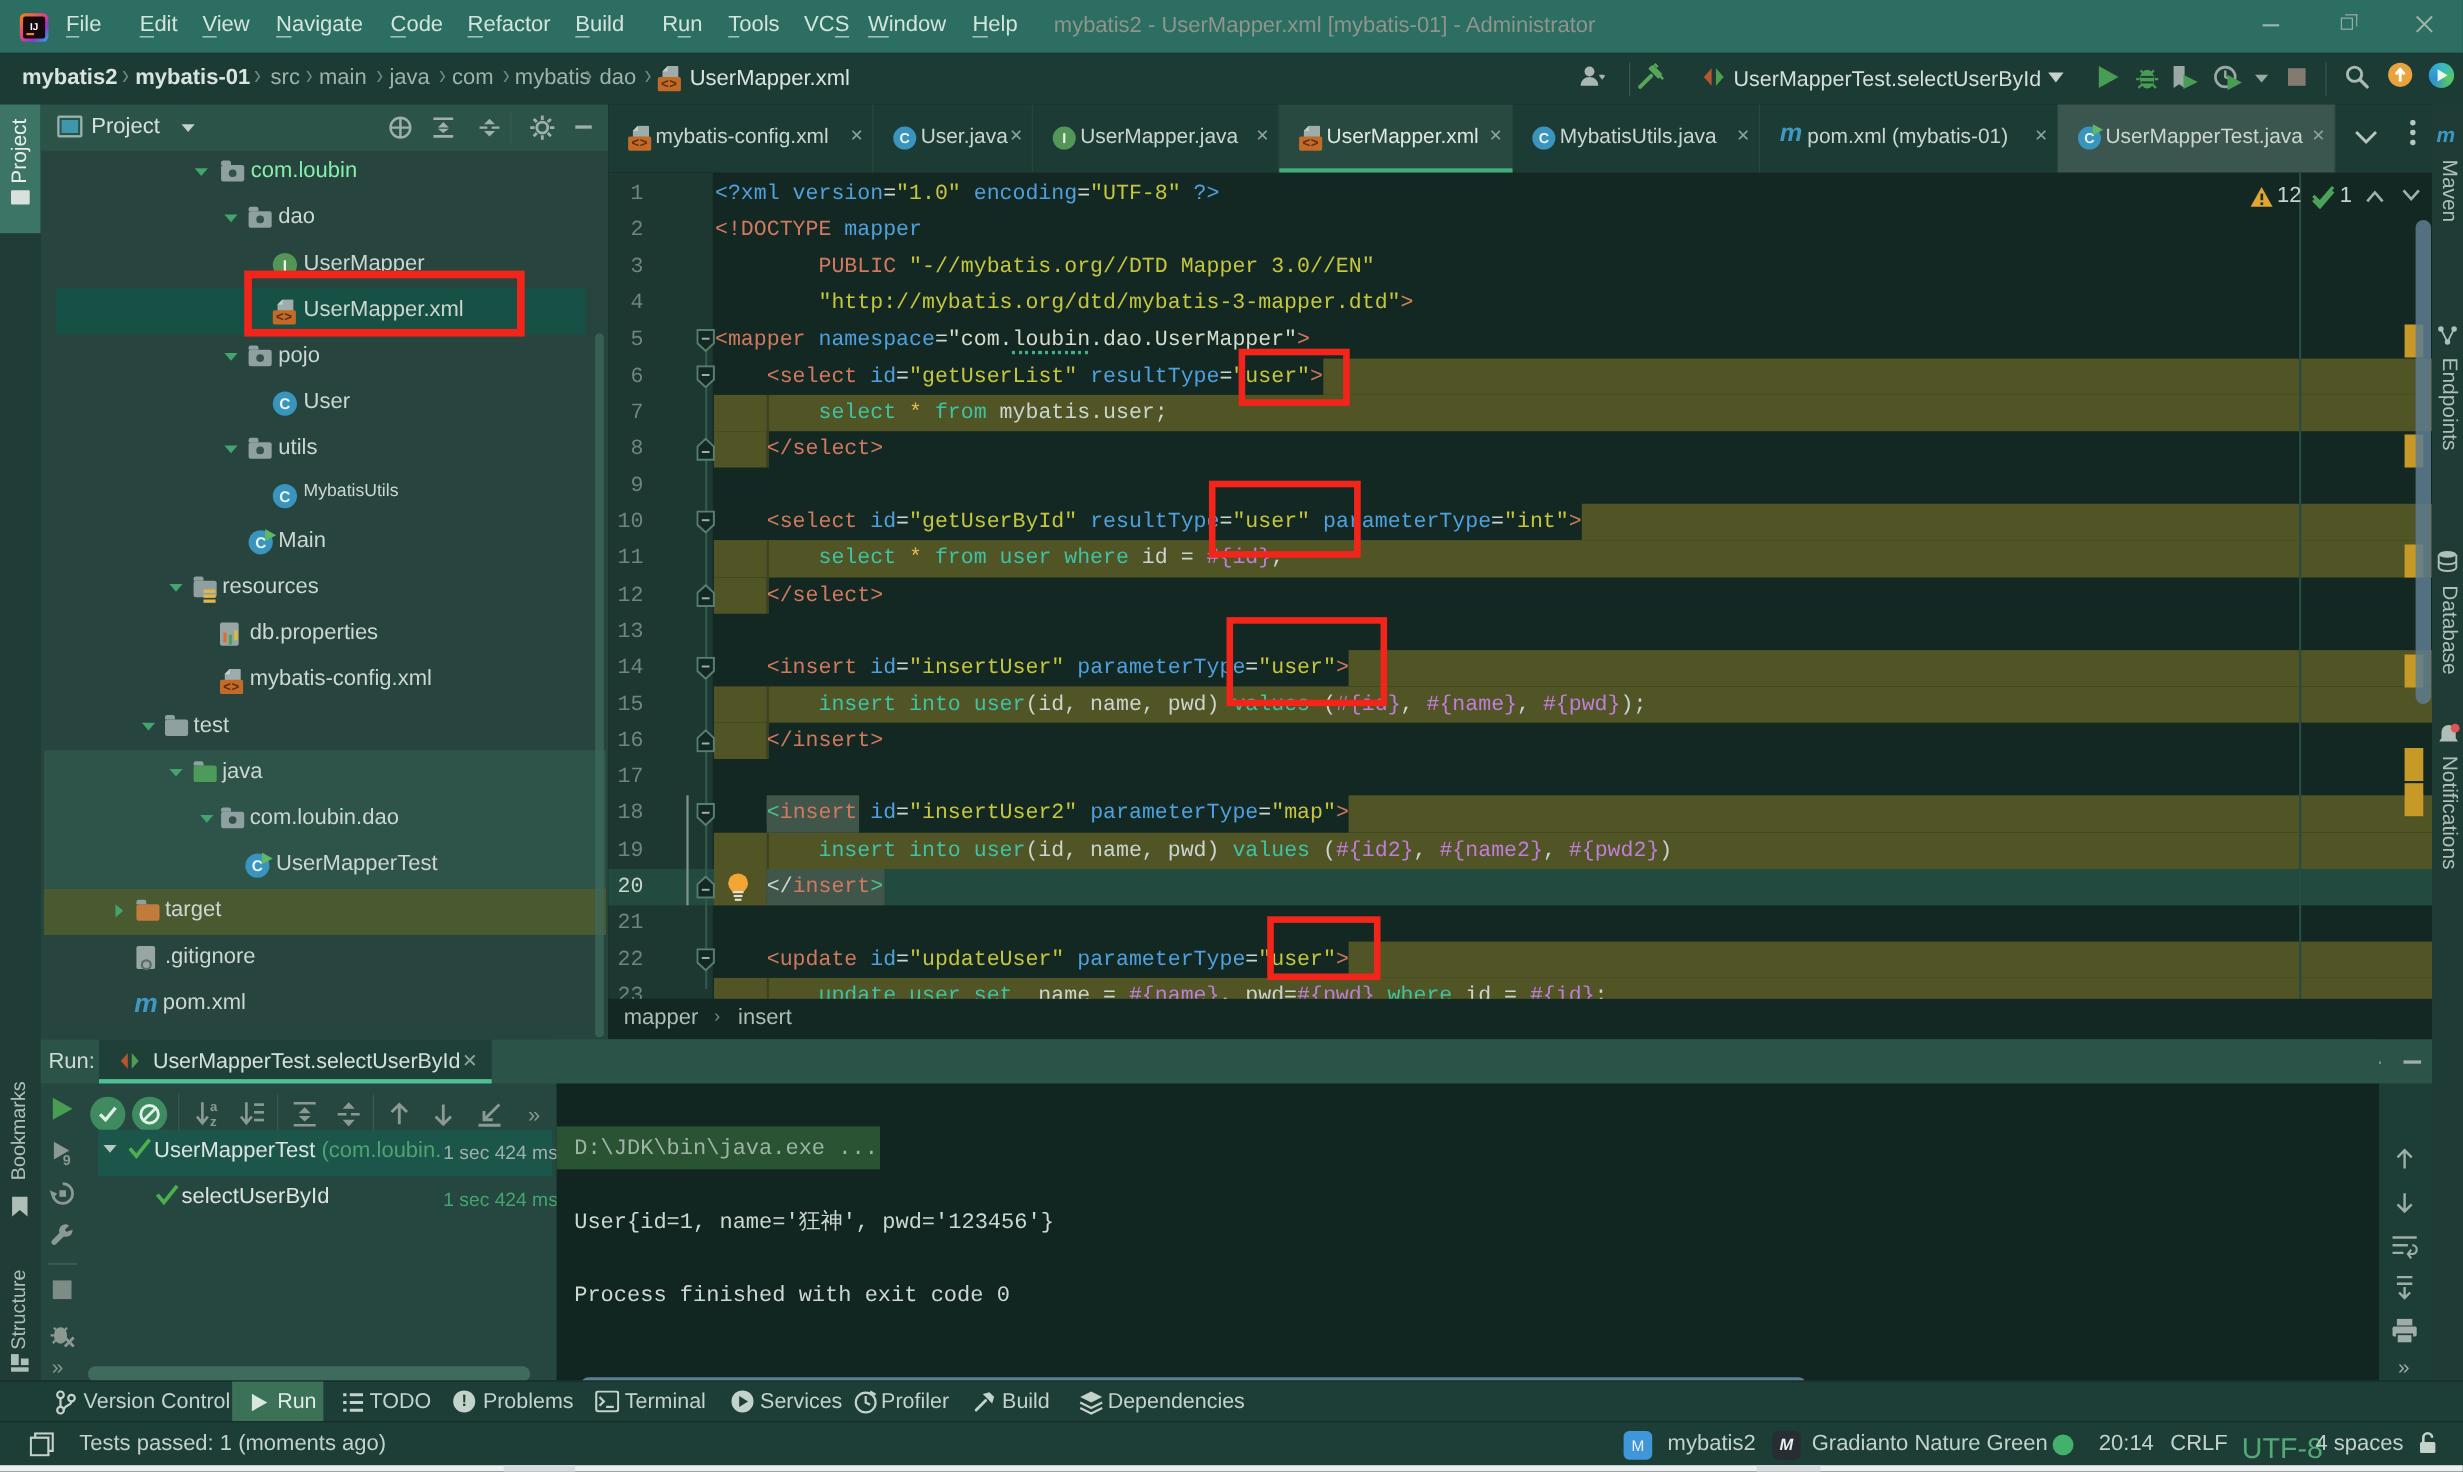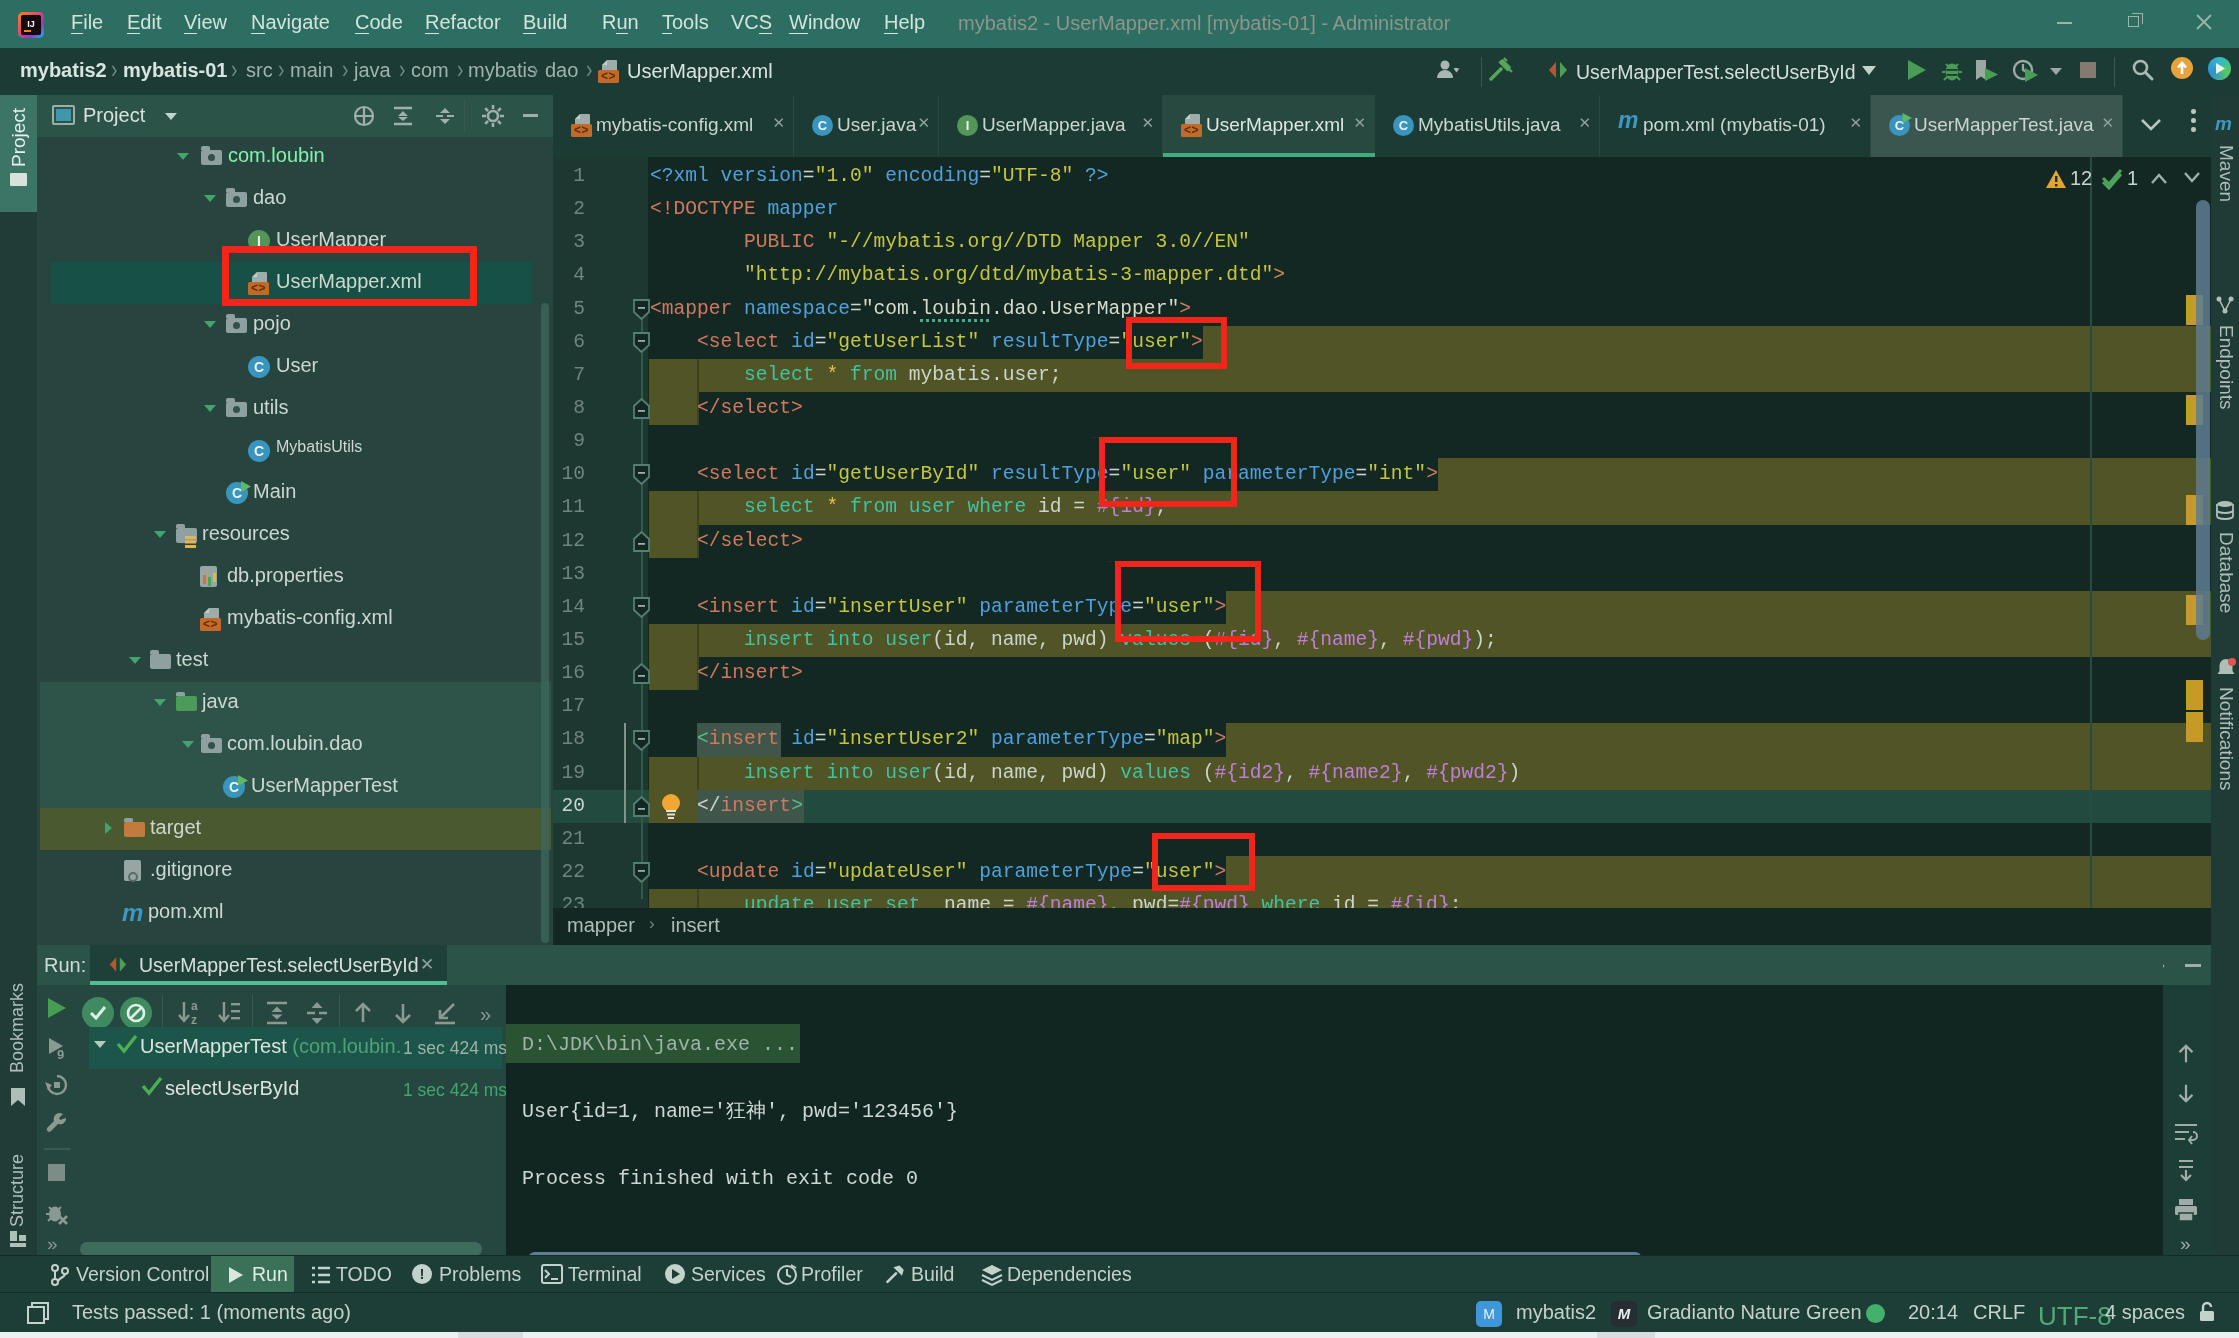--- a/index.html
+++ b/index.html
@@ -21,21 +21,21 @@
 .page{position:absolute;width:17px;height:21px;background:#97a6a3;border-radius:2px}
 .x{color:#8ea39b;font-size:19px}
 .sep2{position:absolute;top:9px;width:1px;height:30px;background:#3a5a51}
 .wavy{position:absolute;height:3px;background:repeating-linear-gradient(90deg,#3eb08f 0 3px,transparent 3px 6px)}
 
 </style></head><body>
 <div class="abs" style="left:0;top:0;width:2239px;height:48px;background:#2c6e62">
 <div class="abs" style="left:18px;top:12px;width:26px;height:26px;border-radius:5px;background:linear-gradient(135deg,#f88909 0%,#e0447c 45%,#9039c8 70%,#20b1e8 100%)">
       <div class="abs" style="left:3px;top:3px;width:20px;height:20px;background:#14090f;border-radius:2px;color:#fff;font-size:9px;font-weight:bold;text-align:center;line-height:18px">IJ<div class="abs" style="left:3px;bottom:3px;width:7px;height:2px;background:#f88909"></div></div>
     </div>
-<div class="abs" style="left:71px;top:11px;font-size:20px;color:#d3e4dd"><span style="border-bottom:1.5px solid #d3e4dd">F</span>ile</div>
+<div class="abs" style="left:60px;top:11px;font-size:20px;color:#d3e4dd"><span style="border-bottom:1.5px solid #d3e4dd">F</span>ile</div>
 <div class="abs" style="left:127px;top:11px;font-size:20px;color:#d3e4dd"><span style="border-bottom:1.5px solid #d3e4dd">E</span>dit</div>
 <div class="abs" style="left:184px;top:11px;font-size:20px;color:#d3e4dd"><span style="border-bottom:1.5px solid #d3e4dd">V</span>iew</div>
 <div class="abs" style="left:251px;top:11px;font-size:20px;color:#d3e4dd"><span style="border-bottom:1.5px solid #d3e4dd">N</span>avigate</div>
 <div class="abs" style="left:355px;top:11px;font-size:20px;color:#d3e4dd"><span style="border-bottom:1.5px solid #d3e4dd">C</span>ode</div>
 <div class="abs" style="left:425px;top:11px;font-size:20px;color:#d3e4dd"><span style="border-bottom:1.5px solid #d3e4dd">R</span>efactor</div>
 <div class="abs" style="left:523px;top:11px;font-size:20px;color:#d3e4dd"><span style="border-bottom:1.5px solid #d3e4dd">B</span>uild</div>
 <div class="abs" style="left:602px;top:11px;font-size:20px;color:#d3e4dd">R<span style="border-bottom:1.5px solid #d3e4dd">u</span>n</div>
 <div class="abs" style="left:662px;top:11px;font-size:20px;color:#d3e4dd"><span style="border-bottom:1.5px solid #d3e4dd">T</span>ools</div>
 <div class="abs" style="left:731px;top:11px;font-size:20px;color:#d3e4dd">VC<span style="border-bottom:1.5px solid #d3e4dd">S</span></div>
 <div class="abs" style="left:789px;top:11px;font-size:20px;color:#d3e4dd"><span style="border-bottom:1.5px solid #d3e4dd">W</span>indow</div>

